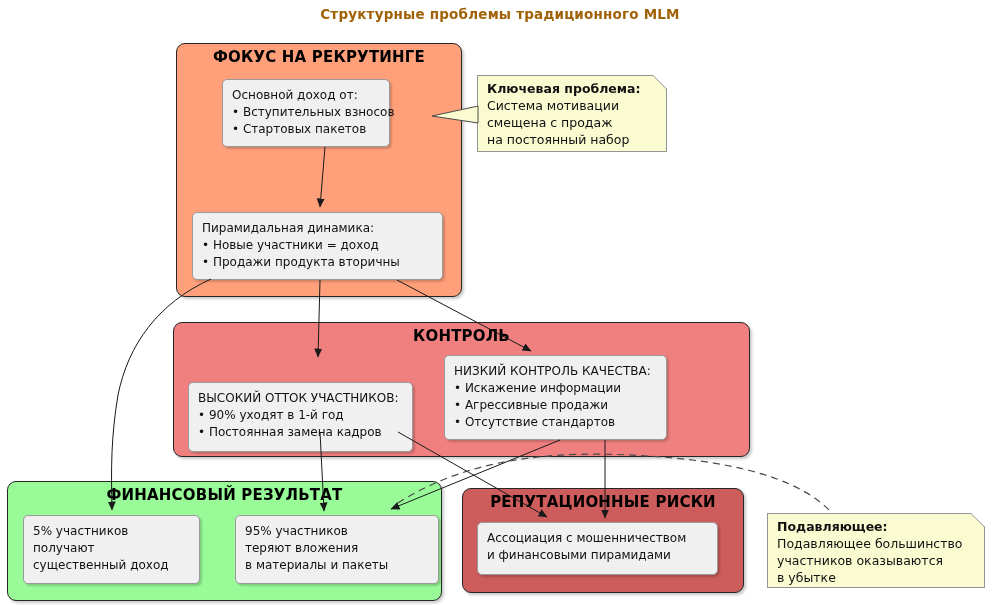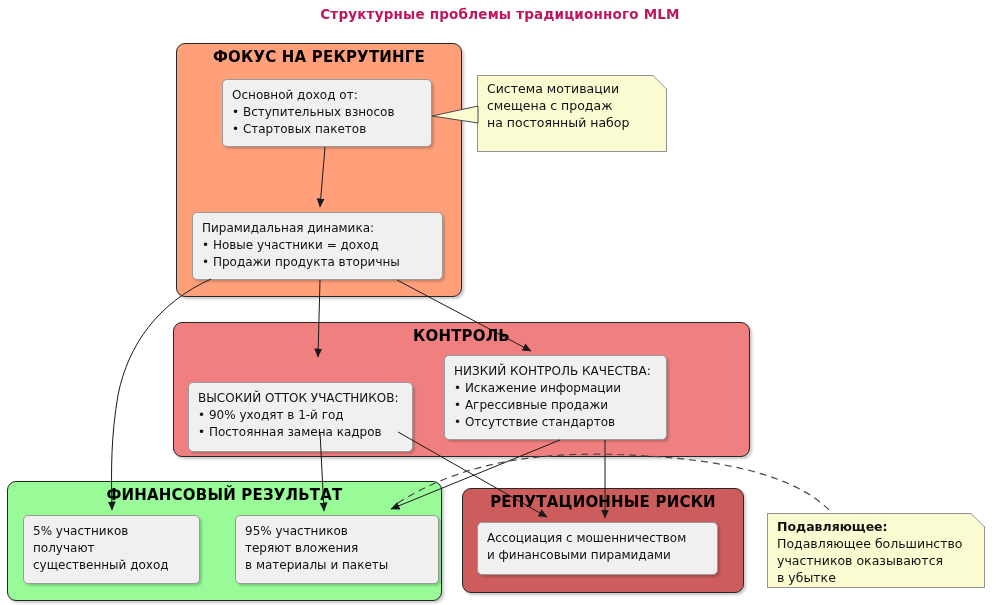--- a/index.html
+++ b/index.html
@@ -3,21 +3,21 @@
 <meta charset="utf-8">
 <style>
   html,body{margin:0;padding:0;background:#ffffff;}
   #stage{
     position:relative;width:1000px;height:605px;background:#ffffff;
     font-family:"DejaVu Sans","Liberation Sans",sans-serif;color:#111;
     overflow:hidden;
   }
   .diagram-title{
     position:absolute;left:0;top:6px;width:1000px;text-align:center;
-    font-size:13.5px;font-weight:bold;color:#be185d;letter-spacing:.2px;
+    font-size:13.5px;font-weight:bold;color:#a16207;letter-spacing:.2px;
   }
   .panel{
     position:absolute;border:1.5px solid #262626;border-radius:9px;
     box-shadow:2px 2px 3px rgba(0,0,0,.22);
   }
   .panel-title{
     position:absolute;left:0;top:4px;width:100%;text-align:center;
     font-weight:bold;font-size:15px;color:#000;letter-spacing:.2px;white-space:nowrap;
   }
   .node{
@@ -31,21 +31,21 @@
     box-shadow:2px 2px 2px rgba(0,0,0,.18);
     clip-path:polygon(0 0,calc(100% - 14px) 0,100% 14px,100% 100%,0 100%);
     font-size:12.5px;line-height:17px;padding:4px 9px;box-sizing:border-box;
     white-space:nowrap;
   }
   .note .note-title{font-weight:bold;}
   #focus-panel{left:176px;top:43px;width:284px;height:252px;background:#FFA07A;}
   #consequences-panel{left:173px;top:322px;width:575px;height:133px;background:#F08080;}
   #financial-panel{left:7px;top:481px;width:433px;height:118px;background:#98FB98;}
   #reputation-panel{left:462px;top:488px;width:280px;height:103px;background:#CD5C5C;}
-  #node-income{left:222px;top:79px;width:210px;height:68px;}
+  #node-income{left:222px;top:79px;width:168px;height:68px;}
   #node-pyramid{left:192px;top:212px;width:251px;height:68px;}
   #node-churn{left:188px;top:362px;width:225px;height:70px;margin-top:20px;}
   #node-quality{left:444px;top:355px;width:223px;height:85px;}
   #node-top5{left:23px;top:515px;width:177px;height:69px;}
   #node-lose95{left:235px;top:515px;width:204px;height:69px;}
   #node-fraud{left:477px;top:522px;width:241px;height:53px;}
   #note-key-problem{left:477px;top:75px;width:190px;height:77px;}
   #note-statistics{left:767px;top:513px;width:218px;height:75px;}
   #edges{position:absolute;left:0;top:0;width:1000px;height:605px;pointer-events:none;}
 </style>
@@ -108,20 +108,21 @@
     <div>теряют вложения</div>
     <div>в материалы и пакеты</div>
   </div>
 
   <div class="node" id="node-fraud">
     <div>Ассоциация с мошенничеством</div>
     <div>и финансовыми пирамидами</div>
   </div>
 
   <div class="note" id="note-key-problem">
+    <div class="note-title">Ключевая проблема:</div>
     <div>Система мотивации</div>
     <div>смещена с продаж</div>
     <div>на постоянный набор</div>
   </div>
 
   <div class="note" id="note-statistics">
     <div class="note-title">Подавляющее:</div>
     <div>Подавляющее большинство</div>
     <div>участников оказываются</div>
     <div>в убытке</div>

